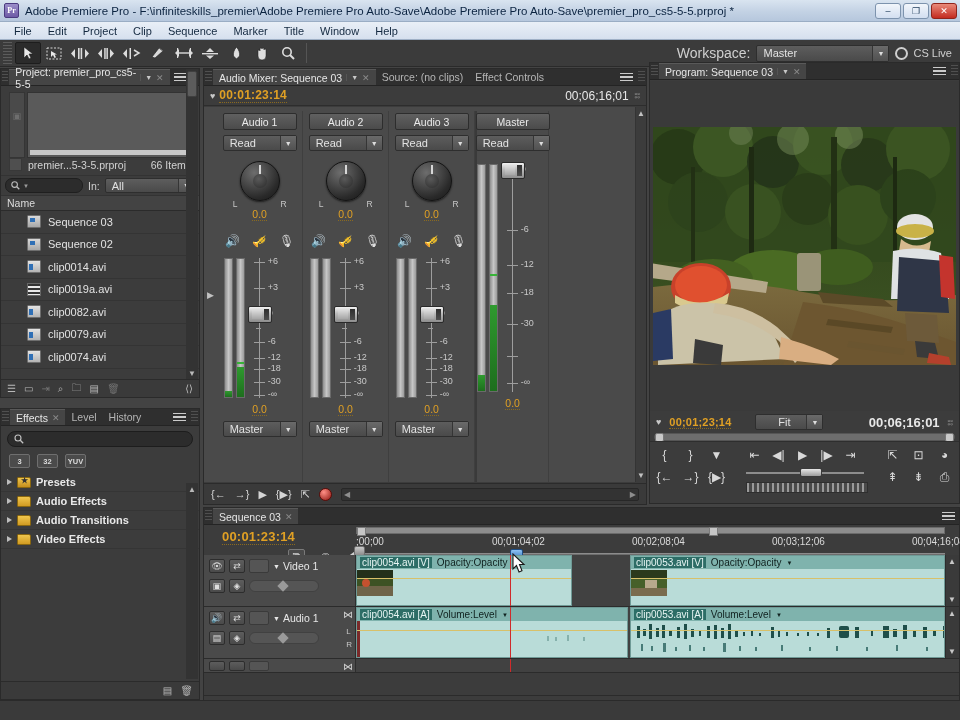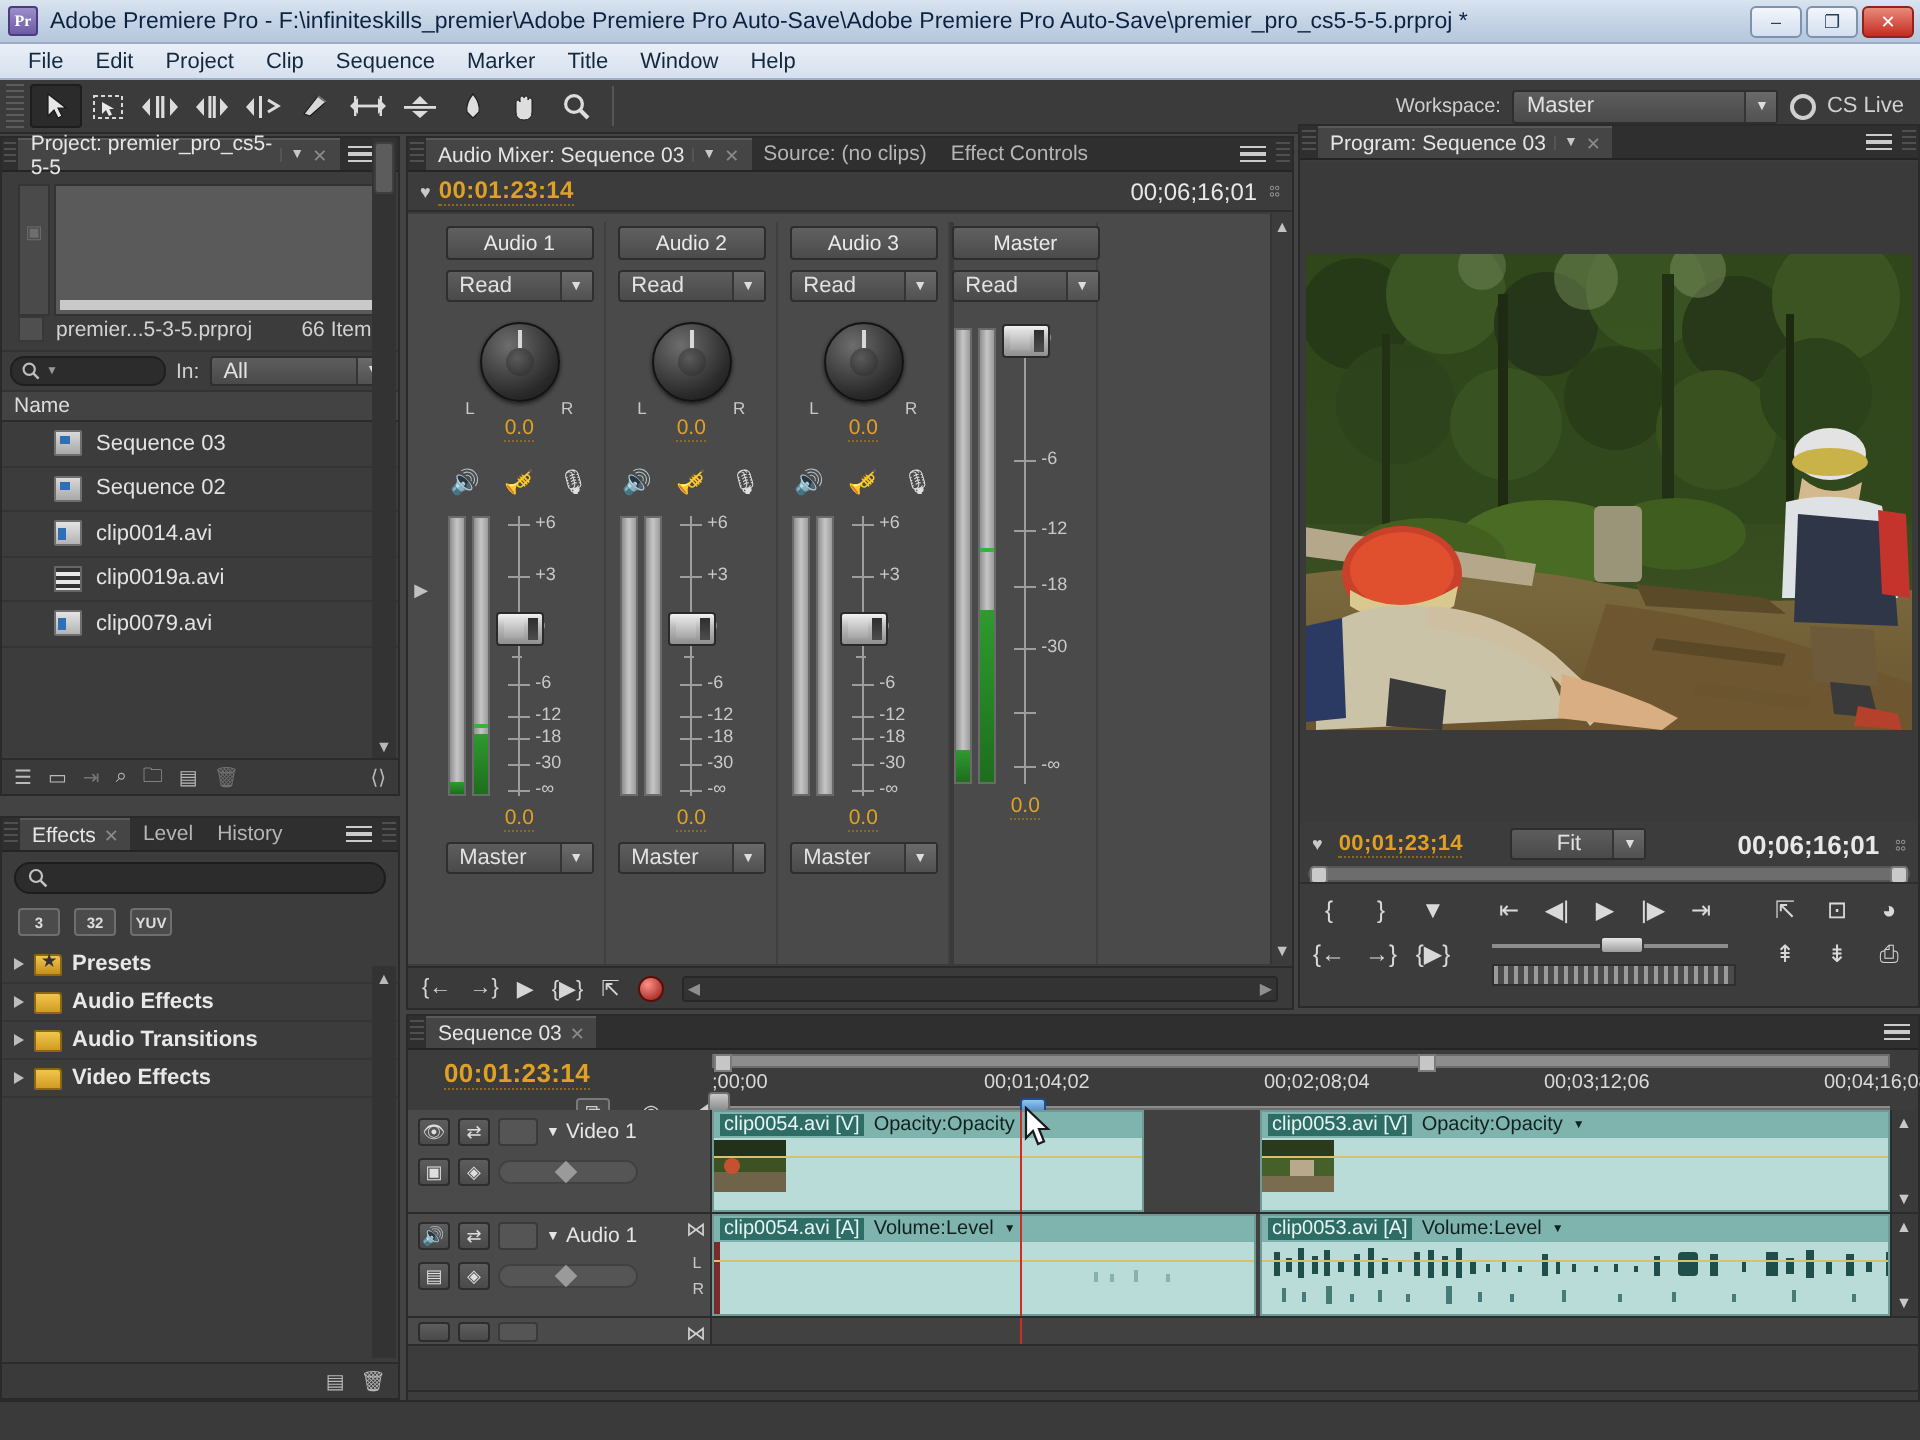--- a/index.html
+++ b/index.html
@@ -53,21 +53,21 @@
       repeating-linear-gradient(to bottom,#6a6a6a 0 1px,transparent 1px 3px);
       margin:0 3px; opacity:.7; }
   .tool {
     width:26px;height:22px;display:flex;align-items:center;justify-content:center;
     color:#d8d8d8; font-size:13px;
   }
   .tool.active { background:#2b2b2b; border:1px solid #1d1d1d; border-radius:2px;}
   .tool svg { display:block; }
   .tb-sep { width:1px;height:20px;background:#555; margin:0 5px; }
   .ws-area { margin-left:auto; display:flex;align-items:center;gap:6px;padding-right:8px; }
-  .ws-label { color:#cfcfcf; font-size:10px; }
+  .ws-label { color:#cfcfcf; font-size:14px; }
   .dropdown {
     background:linear-gradient(#5d5d5d,#4a4a4a); border:1px solid #2e2e2e;
     border-radius:2px; height:17px; display:flex;align-items:center;
     color:#e2e2e2; font-size:11px; padding-left:6px; min-width:60px;
   }
   .dropdown .dd-val { flex:1; }
   .dropdown .dd-arrow {
     width:16px;height:100%;display:flex;align-items:center;justify-content:center;
     border-left:1px solid #353535; font-size:7px; color:#ddd;
     background:linear-gradient(#6a6a6a,#515151);
@@ -482,21 +482,29 @@
       <div class="bin-row">
         <span class="ic avi-ic"></span>
         <span>clip0014.avi</span>
       </div>
       <div class="bin-row">
         <span class="ic film-ic"></span>
         <span>clip0019a.avi</span>
       </div>
       <div class="bin-row">
         <span class="ic avi-ic"></span>
+        <span>clip0082.avi</span>
+      </div>
+      <div class="bin-row">
+        <span class="ic avi-ic"></span>
         <span>clip0079.avi</span>
+      </div>
+      <div class="bin-row">
+        <span class="ic avi-ic"></span>
+        <span>clip0074.avi</span>
       </div>
     </div>
 
     <div class="vscroll">
       <div class="thumb"></div>
       <div class="ar" style="bottom:0">▼</div>
     </div>
 
     <div class="panel-footer">
       <span>☰</span>

